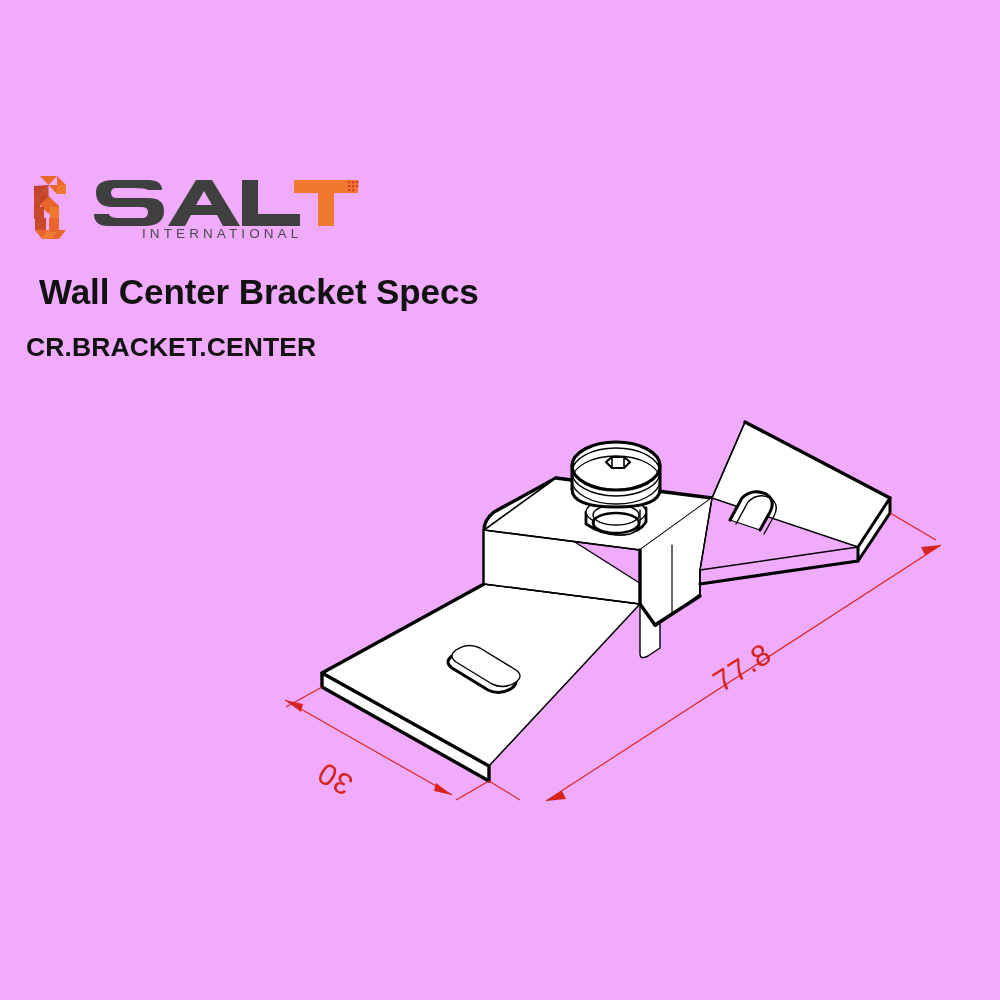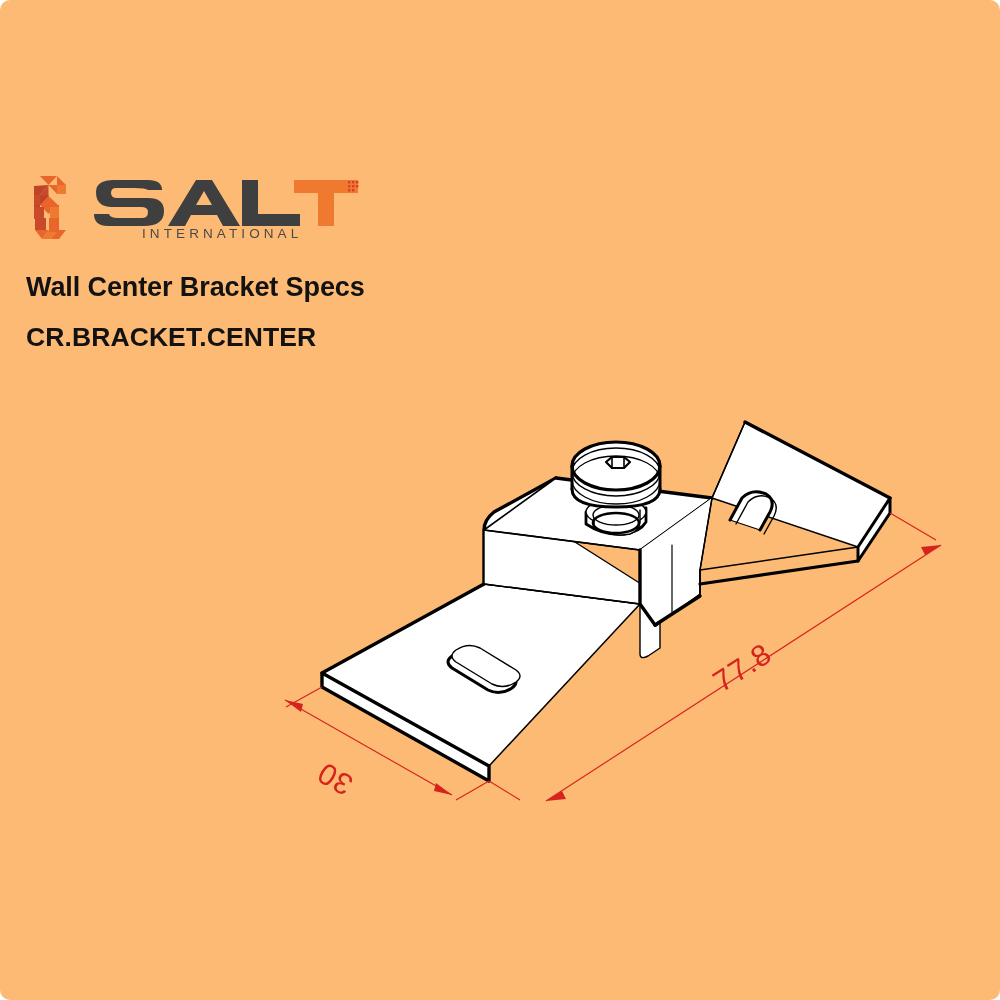--- a/index.html
+++ b/index.html
@@ -12,22 +12,21 @@
     width: 1000px;
     height: 1000px;
     position: relative;
     overflow: hidden;
     font-family: "Liberation Sans", sans-serif;
     color: #111111;
   }
   #sheet {
     position: absolute;
     inset: 0;
-    background: #fdba74;
-    border-radius: 10px;
+    background: #f0abfc;
   }
 
   
   .brand {
     position: absolute;
     left: 26px;
     top: 172px;
     width: 420px;
     height: 90px;
   }
@@ -58,26 +57,27 @@
   }
 
   
   .title-block {
     position: absolute;
     left: 26px;
     top: 270px;
     width: 700px;
   }
   .title-main {
-    font-size: 27px;
+    font-size: 35px;
     font-weight: bold;
     color: #121212;
     line-height: 1.28;
     letter-spacing: -0.1px;
     white-space: nowrap;
+    margin-left: 13px;
   }
   .title-code {
     font-size: 26.5px;
     font-weight: bold;
     color: #121212;
     line-height: 1.3;
     letter-spacing: 0.1px;
     margin-top: 15px;
     white-space: nowrap;
   }

